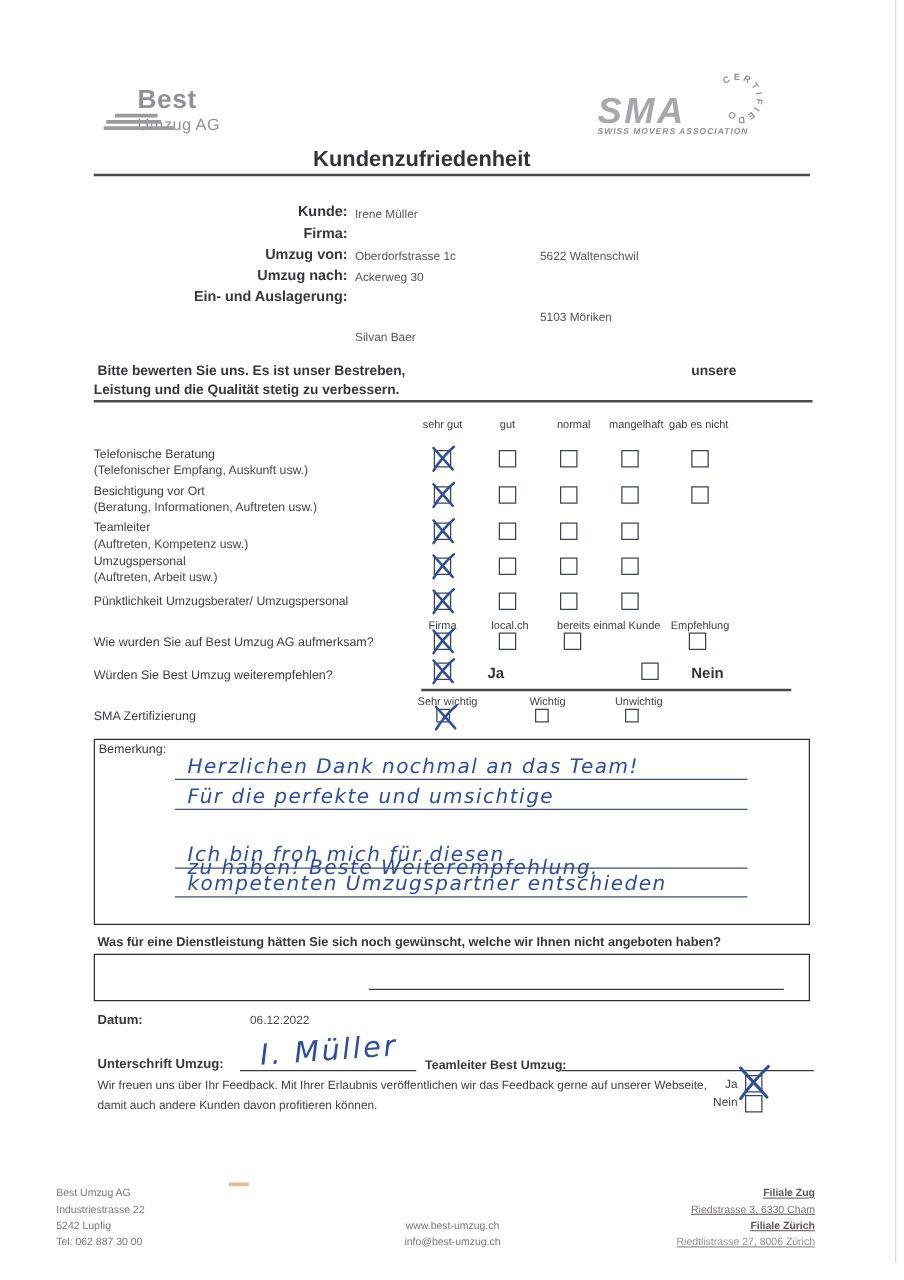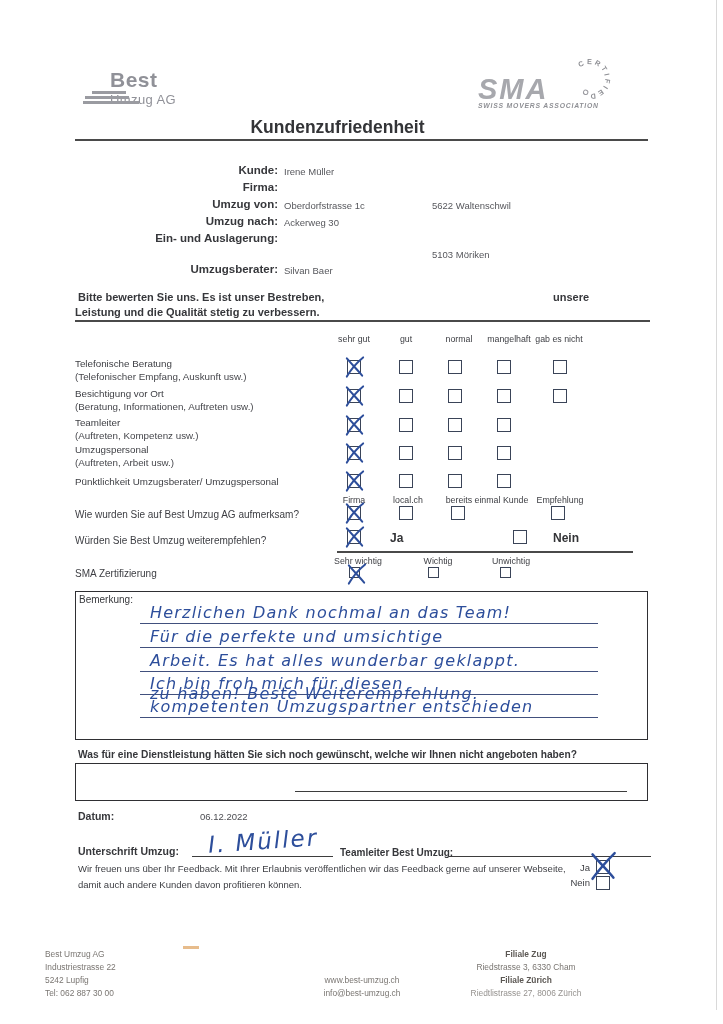--- a/index.html
+++ b/index.html
@@ -93,21 +93,20 @@
   <div class="abs dlabel" style="top:198px;">Umzug von:</div>
   <div class="abs dvalue" style="left:284px;top:200px;">Oberdorfstrasse 1c</div>
   <div class="abs dvalue" style="left:432px;top:200px;">5622 Waltenschwil</div>
 
   <div class="abs dlabel" style="top:215px;">Umzug nach:</div>
   <div class="abs dvalue" style="left:284px;top:217px;">Ackerweg 30</div>
   <div class="abs dvalue" style="left:432px;top:217px;margin-top:32px;">5103 Möriken</div>
 
   <div class="abs dlabel" style="top:232px;">Ein- und Auslagerung:</div>
 
-  <div class="abs dlabel" style="top:263px;">Umzugsberater:</div>
   <div class="abs dvalue" style="left:284px;top:265px;">Silvan Baer</div>
 
   <div class="abs intro" style="left:78px;top:291px;">Bitte bewerten Sie uns. Es ist unser Bestreben,</div>
   <div class="abs intro" style="left:553px;top:291px;">unsere</div>
   <div class="abs intro" style="left:75px;top:306px;width:500px;text-align:left;">Leistung und die Qualität stetig zu verbessern.</div>
   <div class="rule" style="left:75px;top:320px;width:575px;"></div>
 
   <div class="abs colhead" style="left:354px;top:334px;">sehr gut</div>
   <div class="abs colhead" style="left:406px;top:334px;">gut</div>
   <div class="abs colhead" style="left:459px;top:334px;">normal</div>
@@ -216,23 +215,20 @@
   <div class="cb small" style="left:428px;top:567px;"></div>
   <div class="cb small" style="left:500px;top:567px;"></div>
 
   <div class="bigbox" style="left:75px;top:591px;width:573px;height:149px;"></div>
   <div class="abs bem-label" style="left:79px;top:594px;">Bemerkung:</div>
   <div class="hline" style="top:601px;">
       <span class="hand">Herzlichen Dank nochmal an das Team!</span>
     </div>
   <div class="hline" style="top:625px;">
       <span class="hand">Für die perfekte und umsichtige</span>
-    </div>
-  <div class="hline" style="top:649px;">
-      <span class="hand">Arbeit. Es hat alles wunderbar geklappt.</span>
     </div>
   <div class="hline" style="top:695px;">
       <span class="hand">kompetenten Umzugspartner entschieden</span>
     </div>
   <div class="hline" style="top:672px;">
       <span class="hand">Ich bin froh mich für diesen</span>
     </div>
   <div class="hline" style="top:682px;border-bottom:none;text-align:right;">
       <span class="hand">zu haben!  Beste Weiterempfehlung.</span>
     </div>
@@ -266,21 +262,21 @@
   <div class="abs foot" style="left:45px;top:948px;">
     <div>Best Umzug AG</div>
     <div>Industriestrasse 22</div>
     <div>5242 Lupfig</div>
     <div>Tel: 062 887 30 00</div>
   </div>
   <div class="abs foot" style="left:287px;top:974px;width:150px;text-align:center;">
     <div>www.best-umzug.ch</div>
     <div>info@best-umzug.ch</div>
   </div>
-  <div class="abs foot" style="left:400px;top:948px;width:252px;text-align:center;">
+  <div class="abs foot" style="left:400px;top:948px;width:252px;text-align:right;text-decoration:underline;">
     <div class="b">Filiale Zug</div>
     <div>Riedstrasse 3, 6330 Cham</div>
     <div class="b">Filiale Zürich</div>
     <div style="opacity:.8">Riedtlistrasse 27, 8006 Zürich</div>
   </div>
 
   <div class="scan-edge"></div>
 </div>
 
 </body></html>

